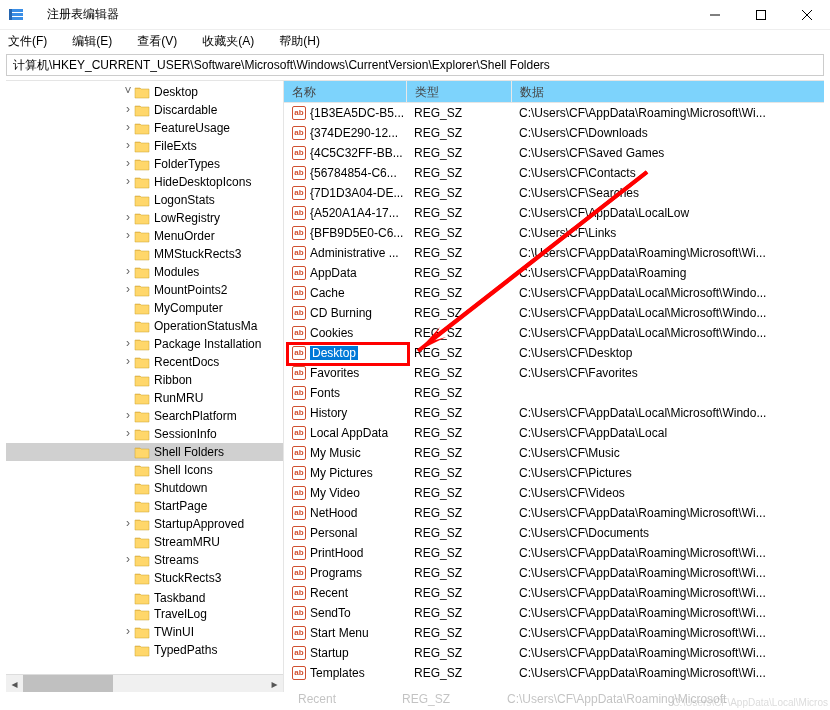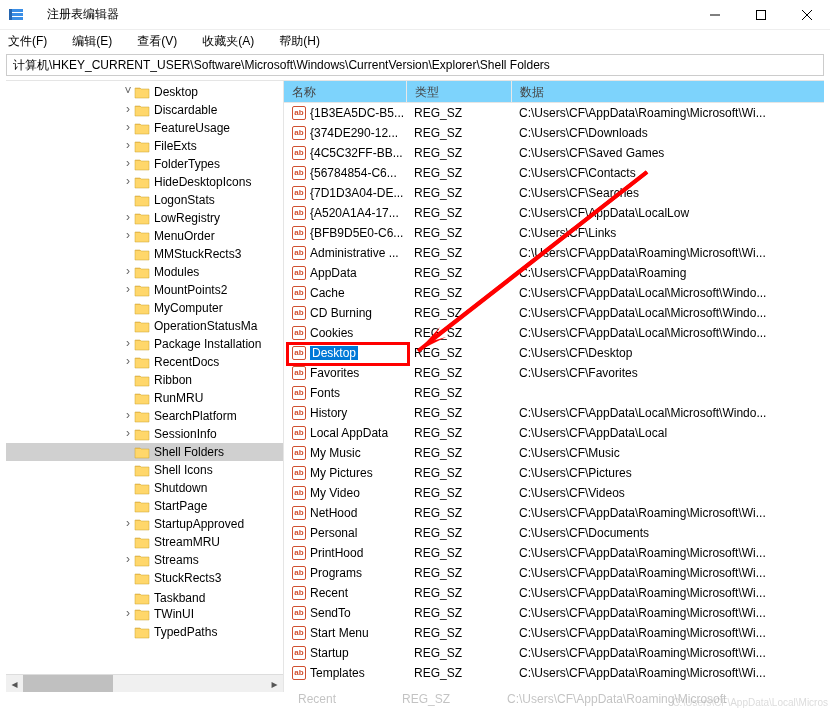--- a/index.html
+++ b/index.html
@@ -394,20 +394,30 @@
           <span class="chev"></span>
           <span class="fld">
             <svg viewBox="0 0 16 14">
               <path d="M1 3h5l1 1h8v9H1z" fill="#ffd76b" stroke="#caa12e" stroke-width="0.5"></path>
               <path d="M1 3h5l1 1H1z" fill="#e6b84a"></path>
             </svg>
           </span>
           <span class="lbl">Taskband</span>
         </div>
         <div class="tree-row" style="padding-left: 116px;">
+          <span class="chev"></span>
+          <span class="fld">
+            <svg viewBox="0 0 16 14">
+              <path d="M1 3h5l1 1h8v9H1z" fill="#ffd76b" stroke="#caa12e" stroke-width="0.5"></path>
+              <path d="M1 3h5l1 1H1z" fill="#e6b84a"></path>
+            </svg>
+          </span>
+          <span class="lbl">TravelLog</span>
+        </div>
+        <div class="tree-row" style="padding-left: 116px;">
           <span class="chev">›</span>
           <span class="fld">
             <svg viewBox="0 0 16 14">
               <path d="M1 3h5l1 1h8v9H1z" fill="#ffd76b" stroke="#caa12e" stroke-width="0.5"></path>
               <path d="M1 3h5l1 1H1z" fill="#e6b84a"></path>
             </svg>
           </span>
           <span class="lbl">TWinUI</span>
         </div>
         <div class="tree-row" style="padding-left: 116px; text-align: center;">

